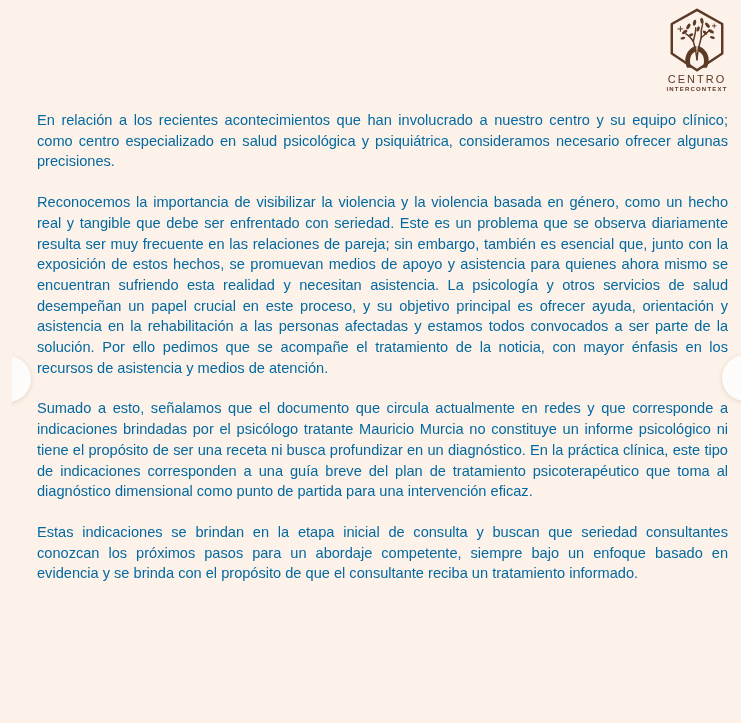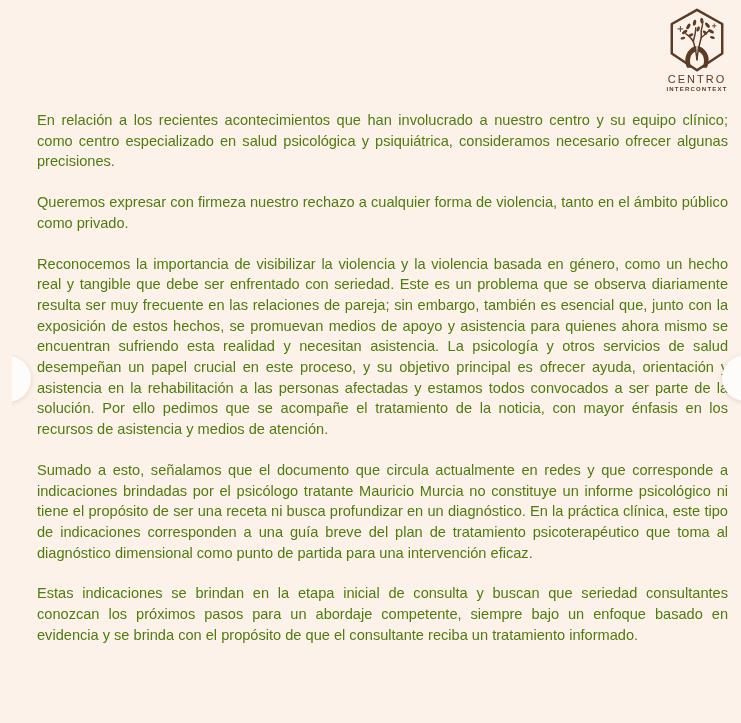--- a/index.html
+++ b/index.html
@@ -41,21 +41,21 @@
     font-weight: 700;
     margin-top: 1px;
     color: #5b3a26;
   }
   .content {
     position: absolute;
     top: 110px;
     left: 25px;
     width: 691px;
     text-align: justify;
-    color: #4d7c0f;
+    color: #0369a1;
     font-size: 14.6px;
     line-height: 20.7px;
   }
   .content p { margin: 0 0 20px 0; }
   .nav-btn {
     position: absolute;
     width: 46px;
     height: 46px;
     border-radius: 50%;
     background: #fdfcfa;
@@ -111,21 +111,20 @@
         <path d="M34 97 C30 89 30 80 34 73 C38 66 44 62 49 62 L49 70 C44 72 40 76 39 82 C38 87 39 92 41 97 Z"></path>
         <path d="M66 97 C70 89 70 80 66 73 C62 66 56 62 51 62 L51 70 C56 72 60 76 61 82 C62 87 61 92 59 97 Z"></path>
       </g>
     </svg>
     <div class="logo-title">CENTRO</div>
     <div class="logo-subtitle">INTERCONTEXT</div>
   </div>
 
   <div class="content">
     <p>En relación a los recientes acontecimientos que han involucrado a nuestro centro y su equipo clínico; como centro especializado en salud psicológica y psiquiátrica, consideramos necesario ofrecer algunas precisiones.</p>
-    <p>Queremos expresar con firmeza nuestro rechazo a cualquier forma de violencia, tanto en el ámbito público como privado.</p>
     <p>Reconocemos la importancia de visibilizar la violencia y la violencia basada en género, como un hecho real y tangible que debe ser enfrentado con seriedad. Este es un problema que se observa diariamente resulta ser muy frecuente en las relaciones de pareja; sin embargo, también es esencial que, junto con la exposición de estos hechos, se promuevan medios de apoyo y asistencia para quienes ahora mismo se encuentran sufriendo esta realidad y necesitan asistencia. La psicología y otros servicios de salud desempeñan un papel crucial en este proceso, y su objetivo principal es ofrecer ayuda, orientación y asistencia en la rehabilitación a las personas afectadas y estamos todos convocados a ser parte de la solución. Por ello pedimos que se acompañe el tratamiento de la noticia, con mayor énfasis en los recursos de asistencia y medios de atención.</p>
     <p>Sumado a esto, señalamos que el documento que circula actualmente en redes y que corresponde a indicaciones brindadas por el psicólogo tratante Mauricio Murcia no constituye un informe psicológico ni tiene el propósito de ser una receta ni busca profundizar en un diagnóstico. En la práctica clínica, este tipo de indicaciones corresponden a una guía breve del plan de tratamiento psicoterapéutico que toma al diagnóstico dimensional como punto de partida para una intervención eficaz.</p>
     <p>Estas indicaciones se brindan en la etapa inicial de consulta y buscan que seriedad consultantes conozcan los próximos pasos para un abordaje competente, siempre bajo un enfoque basado en evidencia y se brinda con el propósito de que el consultante reciba un tratamiento informado.</p>
   </div>
 
   <button class="nav-btn nav-prev">
     <svg width="16" height="16" viewBox="0 0 16 16">
       <polyline points="10,3 5,8 10,13" stroke="#a39d97" stroke-width="3" fill="none" stroke-linecap="round" stroke-linejoin="round"></polyline>
     </svg>
   </button>

